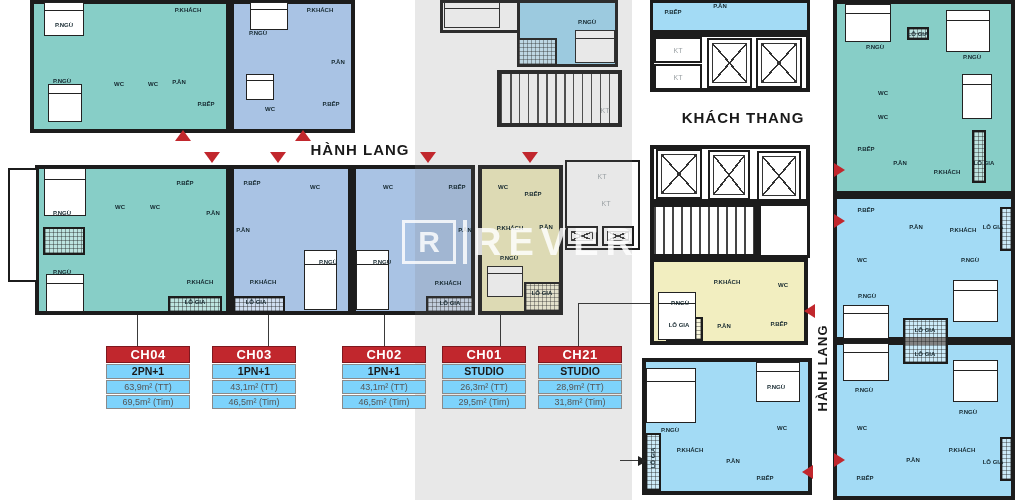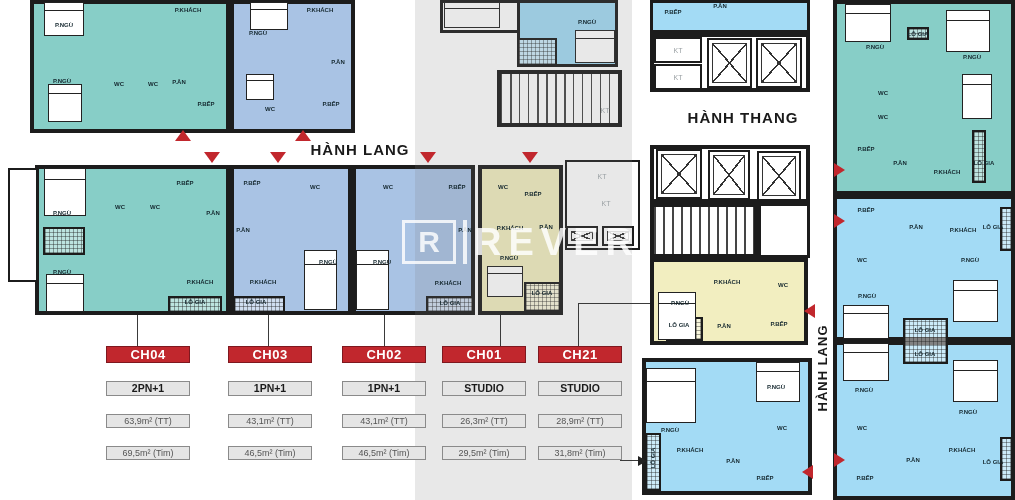--- a/index.html
+++ b/index.html
@@ -31,21 +31,21 @@
   .tri.up{border-left:8px solid transparent;border-right:8px solid transparent;border-bottom:11px solid #C1272D;}
   .tri.down{border-left:8px solid transparent;border-right:8px solid transparent;border-top:11px solid #C1272D;}
   .tri.right{border-top:7px solid transparent;border-bottom:7px solid transparent;border-left:11px solid #C1272D;}
   .tri.left{border-top:7px solid transparent;border-bottom:7px solid transparent;border-right:11px solid #C1272D;}
   .conn{position:absolute;background:#3a3a3a;z-index:4;}
   .arrowhead{position:absolute;width:0;height:0;border-top:5px solid transparent;border-bottom:5px solid transparent;
       border-left:9px solid #222;z-index:4;}
   .card{position:absolute;width:84px;z-index:7;}
   .card .hd{background:#C1272D;color:#fff;font-weight:bold;font-size:13px;text-align:center;height:15px;
       line-height:15px;border:1px solid #7e181f;letter-spacing:.5px;}
-  .card .row{background:#e5e5e5;border:1px solid #8a8a8a;margin-top:18px;text-align:center;font-size:9px;
+  .card .row{background:#7dd3fc;border:1px solid #8a8a8a;margin-top:1px;text-align:center;font-size:9px;
       color:#555;height:12px;line-height:12px;}
   .card .row.type{font-weight:bold;color:#1a1a1a;font-size:10.5px;height:13px;line-height:13px;}
   .wmband{position:absolute;left:415px;top:0;width:217px;height:500px;background:rgba(130,130,130,.18);z-index:3;}
   .wmtext{position:absolute;left:402px;top:220px;display:flex;align-items:center;gap:7px;z-index:9;
       color:rgba(255,255,255,.82);}
   .wmR{width:54px;height:44px;border:3px solid rgba(255,255,255,.82);display:flex;align-items:center;
       justify-content:center;font-size:30px;font-weight:bold;box-sizing:border-box;}
   .wmbar{width:4px;height:44px;background:rgba(255,255,255,.82);}
   .wmword{font-size:38px;font-weight:bold;letter-spacing:7px;line-height:1;}
 </style>
@@ -212,21 +212,21 @@
   <span class="rl" style="left:925px;top:354px">LÔ GIA</span>
   <span class="rl" style="left:864px;top:390px">P.NGỦ</span>
   <span class="rl" style="left:968px;top:412px">P.NGỦ</span>
   <span class="rl" style="left:862px;top:428px">WC</span>
   <span class="rl" style="left:913px;top:460px">P.ĂN</span>
   <span class="rl" style="left:962px;top:450px">P.KHÁCH</span>
   <span class="rl" style="left:865px;top:478px">P.BẾP</span>
   <span class="rl" style="left:993px;top:462px">LÔ GIA</span>
 
   <span class="big-label" style="left:360px;top:149px">HÀNH LANG</span>
-  <span class="big-label" style="left:743px;top:117px">HÀNH THANG</span>
+  <span class="big-label" style="left:743px;top:117px">KHÁCH THANG</span>
   <span class="big-label rot" style="left:822px;top:368px">HÀNH LANG</span>
 
   <div class="tri up" style="left:175px;top:130px"></div>
   <div class="tri up" style="left:295px;top:130px"></div>
   <div class="tri down" style="left:204px;top:152px"></div>
   <div class="tri down" style="left:270px;top:152px"></div>
   <div class="tri down" style="left:420px;top:152px"></div>
   <div class="tri down" style="left:522px;top:152px"></div>
   <div class="tri right" style="left:834px;top:163px"></div>
   <div class="tri right" style="left:834px;top:214px"></div>
@@ -242,21 +242,21 @@
   <div class="conn" style="left:578px;top:303px;width:72px;height:1px"></div>
   <div class="conn" style="left:620px;top:460px;width:20px;height:1px"></div>
   <div class="arrowhead" style="left:638px;top:456px"></div>
 
   <div class="card" style="left:106px;top:346px">
     <div class="hd">CH04</div>
     <div class="row type">2PN+1</div>
     <div class="row">63,9m² (TT)</div>
     <div class="row">69,5m² (Tim)</div>
   </div>
-  <div class="card" style="left:228px;top:346px">
+  <div class="card" style="left:212px;top:346px">
     <div class="hd">CH03</div>
     <div class="row type">1PN+1</div>
     <div class="row">43,1m² (TT)</div>
     <div class="row">46,5m² (Tim)</div>
   </div>
   <div class="card" style="left:342px;top:346px">
     <div class="hd">CH02</div>
     <div class="row type">1PN+1</div>
     <div class="row">43,1m² (TT)</div>
     <div class="row">46,5m² (Tim)</div>

